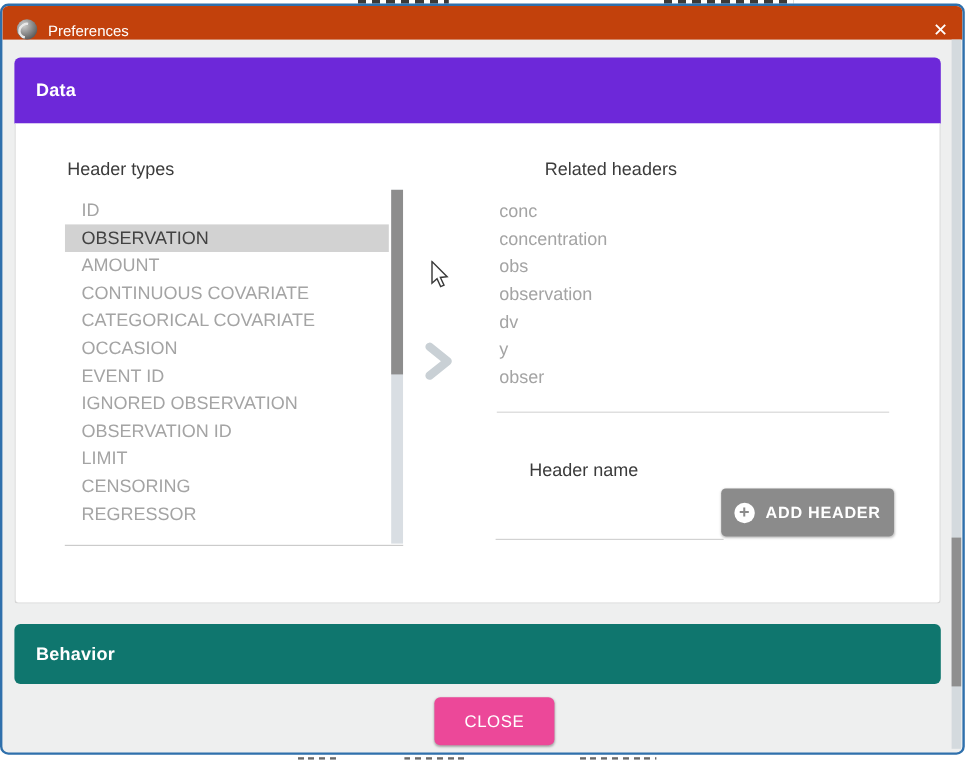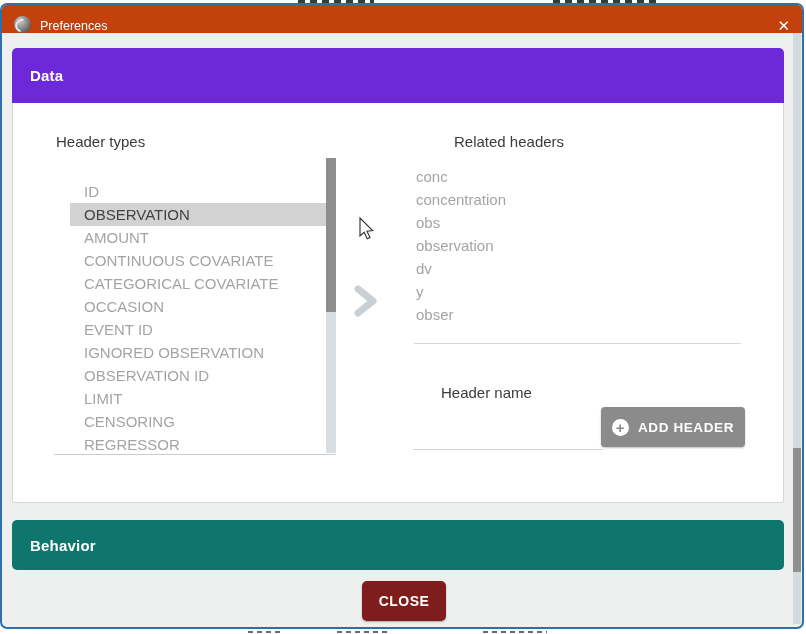--- a/index.html
+++ b/index.html
@@ -45,21 +45,21 @@
   .section-body{
     position:relative;background:#ffffff;height:400px;box-sizing:border-box;
     border:1px solid #d6d6d6;border-top:none;border-radius:0 0 3px 3px;
   }
   .col-label{position:absolute;font-size:15px;color:#3b3b3b;}
   .lbl-header-types{left:43px;top:30px;}
   .lbl-related{left:401px;top:30px;margin-left:40px;}
 
   .list-wrap{position:absolute;left:41px;top:55px;width:282px;height:296px;
     border-bottom:1px solid #cbcbcb;overflow:hidden;}
-  ul.ht-list{list-style:none;margin:16px;padding:6px 0 0 0;width:270px;}
+  ul.ht-list{list-style:none;margin:0;padding:6px 0 0 0;width:270px;}
   ul.ht-list li{height:23px;line-height:23px;font-size:15px;color:#a4a4a4;padding-left:14px;white-space:nowrap;}
   ul.ht-list li.selected{background:#d2d2d2;color:#424242;}
   .list-scrollbar{position:absolute;right:0;top:0;width:10px;height:295px;background:#d9dee3;}
   .list-scrollbar .thumb{position:absolute;left:0;top:0;width:10px;height:154px;background:#8d8d8d;}
 
   .chevron{position:absolute;left:340px;top:182px;}
   .cursor{position:absolute;left:345px;top:114px;}
 
   ul.rh-list{list-style:none;margin:0;padding:0;position:absolute;left:403px;top:62px;}
   ul.rh-list li{height:23px;line-height:23px;font-size:15px;color:#a4a4a4;white-space:nowrap;}
@@ -77,23 +77,23 @@
   .plus-circle{width:17px;height:17px;border-radius:50%;background:#ffffff;color:#8b8b8b;
     font-size:15px;font-weight:bold;line-height:17px;text-align:center;flex:0 0 auto;}
 
   
   .section-behavior{
     position:absolute;left:10px;top:515px;width:772px;height:50px;background:#0f766e;
     border-radius:5px;display:flex;align-items:center;padding-left:18px;box-sizing:border-box;
     color:#ffffff;font-weight:bold;font-size:15px;letter-spacing:.2px;
   }
 
-  .close-btn{position:absolute;left:360px;top:576px;width:84px;height:40px;
-    background:#7f1d1d;border:none;border-radius:5px;cursor:pointer;
-    color:#ffffff;font-weight:bold;font-size:14px;letter-spacing:.5px;
+  .close-btn{position:absolute;left:360px;top:576px;width:100px;height:40px;
+    background:#ec4899;border:none;border-radius:5px;cursor:pointer;
+    color:#ffffff;font-weight:normal;font-size:14px;letter-spacing:.5px;
     font-family:"Liberation Sans",sans-serif;box-shadow:0 1px 2px rgba(0,0,0,.3);}
 
   
   .dlg-scrollbar{position:absolute;left:791px;top:28px;width:8px;height:591px;background:#d4dade;}
   .dlg-scrollbar .thumb{position:absolute;left:0;top:415px;width:8px;height:124px;background:#8f8f8f;}
 </style>
 </head>
 <body>
 
 <div class="bg-frag top1"></div>

